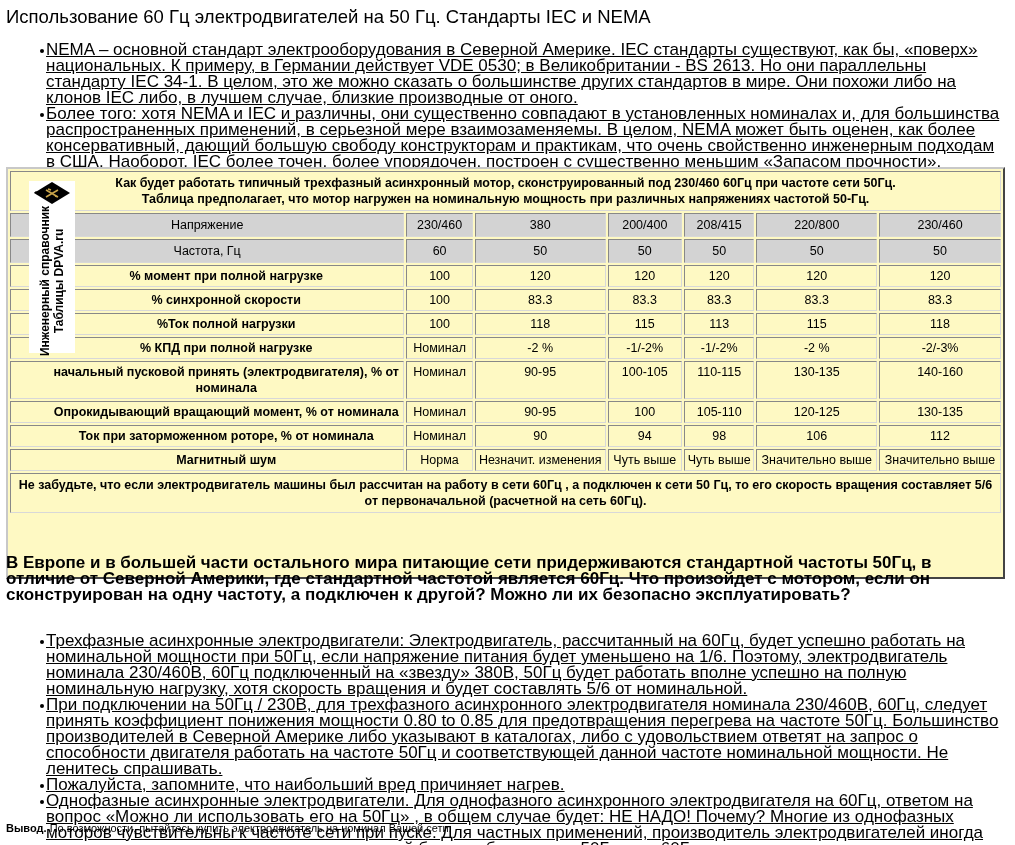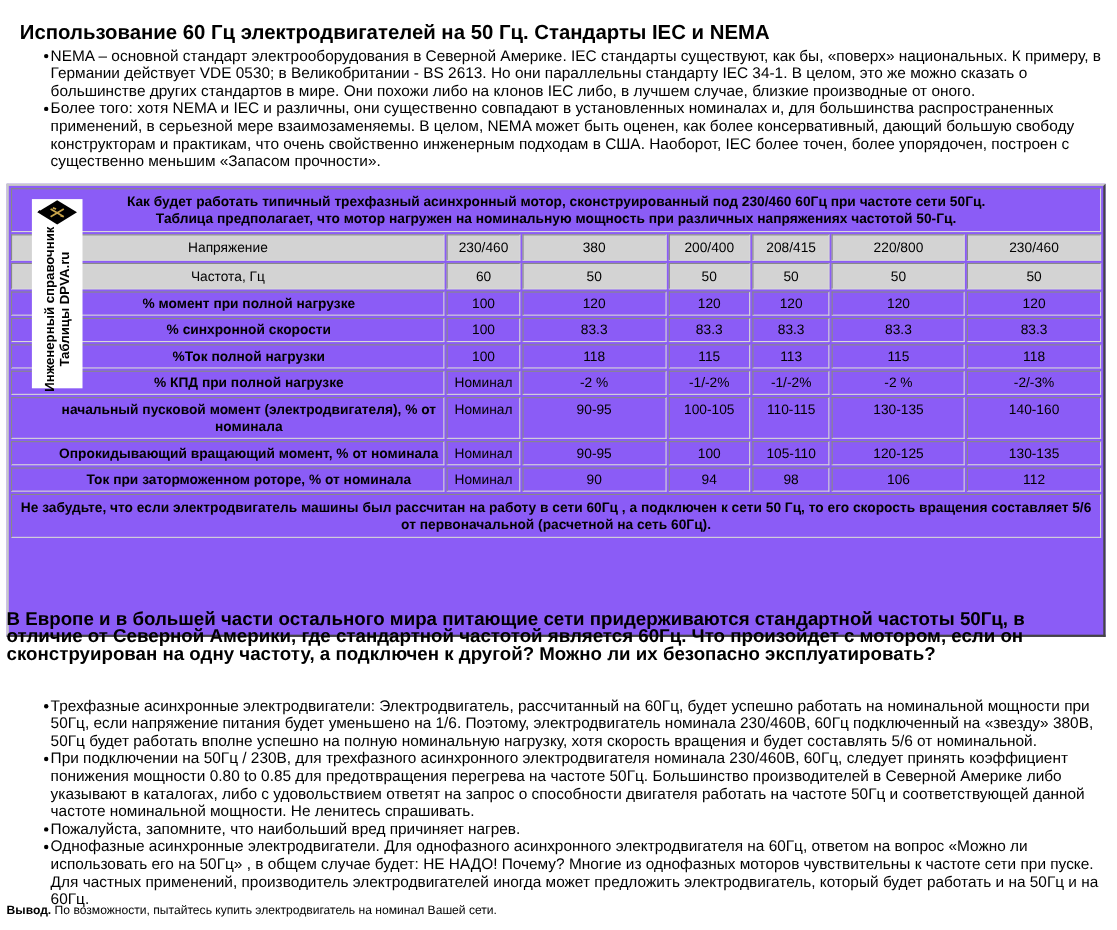--- a/index.html
+++ b/index.html
@@ -1,37 +1,37 @@
 <!DOCTYPE html>
 <html><head>
 <meta charset="utf-8">
 <style>
   html, body { margin: 0; padding: 0; background: #ffffff; }
   body {
     width: 1015px; height: 845px; overflow: hidden; position: relative;
     font-family: "Liberation Sans", sans-serif; color: #000; font-size: 12.5px;
   }
   h1 {
-    margin: 12px; position: absolute; left: 6px; top: 6px;
-    font-size: 18.5px; font-weight: bold; letter-spacing: 0;
+    margin: 0; position: absolute; left: 6px; top: 6px;
+    font-size: 18.5px; font-weight: normal; letter-spacing: 0;
   }
   ul.bl { margin: 0; padding: 0; list-style: none; position: absolute; }
-  ul.bl li { position: relative; padding-left: 40px; line-height: 16px; font-size: 14px; }
+  ul.bl li { position: relative; padding-left: 40px; line-height: 16px; font-size: 17px; text-decoration: underline; }
   ul.bl li::before {
     content: ""; position: absolute; left: 34px; top: 6.5px; width: 4px; height: 4px;
     border-radius: 50%; background: #000;
   }
   #intro { left: 6px; top: 42px; width: 1000px; }
   #bullets2 { left: 6px; top: 633px; width: 1000px; }
 
   
   .tblwrap {
     position: absolute; left: 6px; top: 167px; width: 999px; height: 412px;
     border: 2px solid; border-color: #c8c8c8 #444 #444 #c8c8c8; box-sizing: border-box;
-    background: #8b5cf6;
+    background: #fef9c3;
   }
   table.data {
     border-collapse: separate; border-spacing: 2px; width: 100%; table-layout: fixed;
     font-size: 12.5px;
   }
   table.data td {
     border: 1px solid; border-color: #888 #d8d8d8 #d8d8d8 #888;
     text-align: center; padding: 2px 2px; line-height: 16px; vertical-align: middle;
   }
   table.data td.hd { background: #d3d3d3; font-weight: normal; }
@@ -136,21 +136,21 @@
         <tr>
           <td class="lbl">% КПД при полной нагрузке</td>
           <td>Номинал</td>
           <td>-2 %</td>
           <td>-1/-2%</td>
           <td>-1/-2%</td>
           <td>-2 %</td>
           <td>-2/-3%</td>
         </tr>
         <tr>
-          <td class="lbl">начальный пусковой момент (электродвигателя), % от номинала</td>
+          <td class="lbl">начальный пусковой принять (электродвигателя), % от номинала</td>
           <td class="top">Номинал</td>
           <td class="top">90-95</td>
           <td class="top">100-105</td>
           <td class="top">110-115</td>
           <td class="top">130-135</td>
           <td class="top">140-160</td>
         </tr>
         <tr>
           <td class="lbl">Опрокидывающий вращающий момент, % от номинала</td>
           <td>Номинал</td>
@@ -161,20 +161,29 @@
           <td>130-135</td>
         </tr>
         <tr>
           <td class="lbl">Ток при заторможенном роторе, % от номинала</td>
           <td>Номинал</td>
           <td>90</td>
           <td>94</td>
           <td>98</td>
           <td>106</td>
           <td>112</td>
+        </tr>
+        <tr>
+          <td class="lbl top">Магнитный шум</td>
+          <td class="top">Норма</td>
+          <td class="top">Незначит. изменения</td>
+          <td class="top">Чуть выше</td>
+          <td class="top">Чуть выше</td>
+          <td class="top">Значительно выше</td>
+          <td class="top">Значительно выше</td>
         </tr>
       </tbody>
     <tbody>
         <tr>
       <td colspan="7" class="cap">Не забудьте, что если электродвигатель машины был рассчитан на работу в сети 60Гц , а подключен к сети 50 Гц, то его скорость вращения составляет 5/6 от первоначальной (расчетной на сеть 60Гц).</td>
     </tr>
   </tbody>
     </table>
 </div>
 

